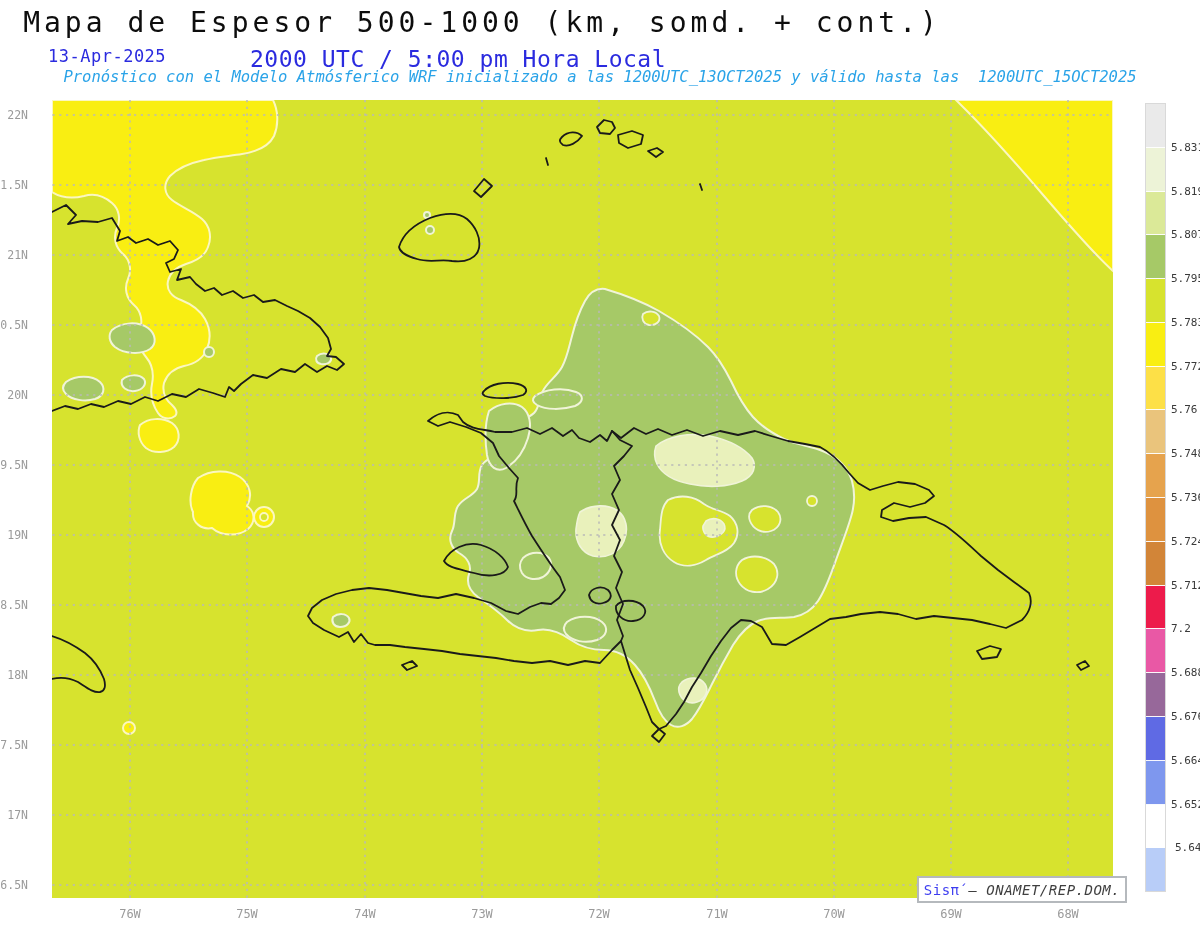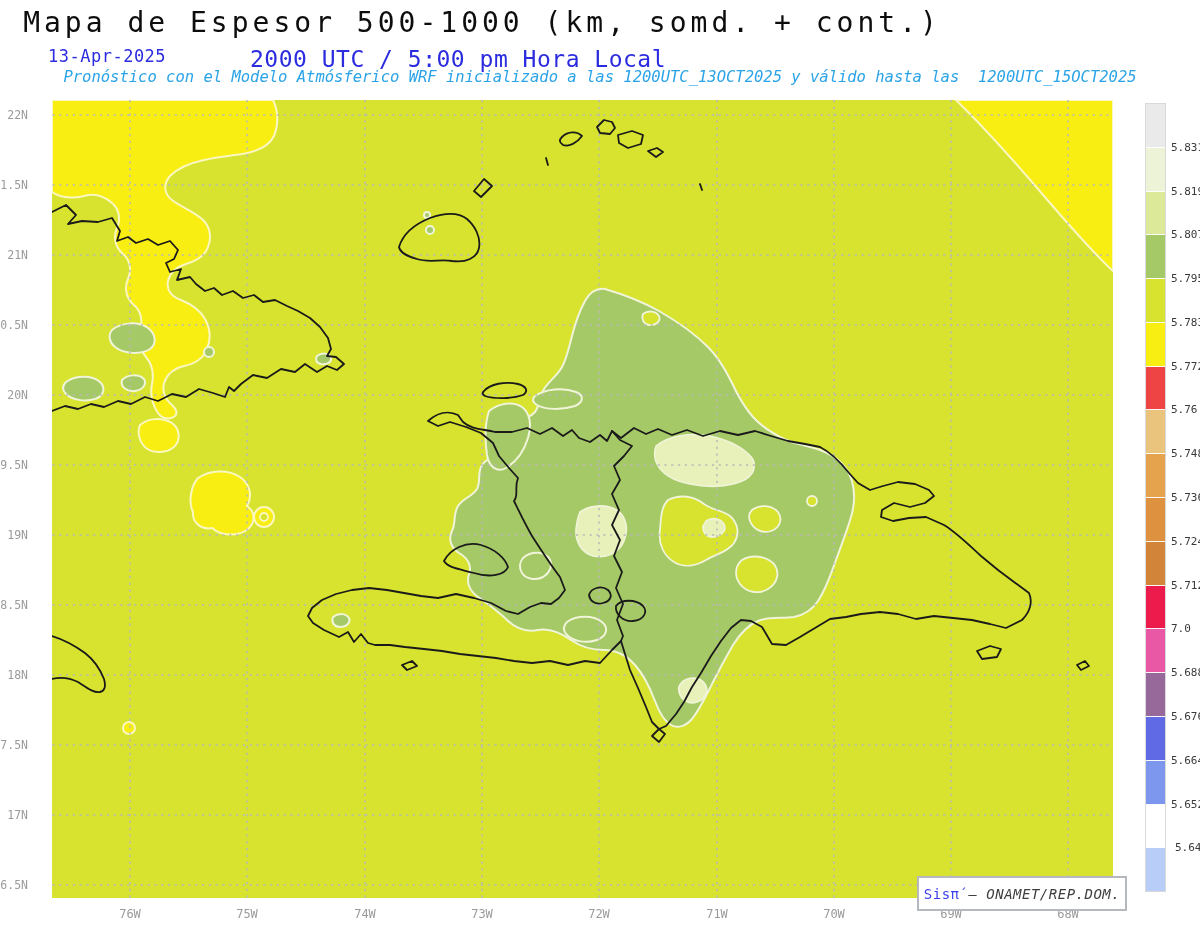--- a/index.html
+++ b/index.html
@@ -32,21 +32,21 @@
   .grid{fill:none;stroke:var(--grid);stroke-width:1.5;stroke-dasharray:2.2 4.6;}
   text.axis{fill:var(--axis-gray);font-family:"DejaVu Sans Mono","Liberation Mono",monospace;}
   text.axis.y{font-size:11.5px;}
   text.axis.x{font-size:12px;}
   .colorbar{position:absolute;left:1145px;top:103px;width:19px;height:787px;
     display:flex;flex-direction:column;border:1px solid #d9d9d9;}
   .cb-seg{flex:1 1 0;position:relative;border-bottom:1px solid rgba(255,255,255,.95);}
   .cb-seg:last-child{border-bottom:none;}
   .cb-label{position:absolute;left:calc(100% + 6px);bottom:0;transform:translateY(50%);
     font-size:11px;color:var(--colorbar-label);white-space:nowrap;}
-  .attribution{position:absolute;left:917px;top:876px;width:210px;height:35px;
+  .attribution{position:absolute;left:917px;top:876px;width:210px;height:27px;
     background:#ffffff;border:2px solid var(--attribution-border);box-sizing:border-box;
     display:flex;align-items:center;justify-content:center;font-size:14px;
     letter-spacing:.5px;white-space:pre;}
   .attribution .brand{color:var(--brand-blue);}
   .attribution .rest{color:var(--attribution-text);font-style:italic;}
 </style>
 </head>
 <body>
 
 <div class="page-title">Mapa de Espesor 500-1000 (km, somd. + cont.)</div>
@@ -194,37 +194,37 @@
     </div>
   <div class="cb-seg" style="background: rgb(166, 201, 103);">
       <span class="cb-label">5.795</span>
     </div>
   <div class="cb-seg" style="background: rgb(215, 227, 46);">
       <span class="cb-label">5.783</span>
     </div>
   <div class="cb-seg" style="background: rgb(249, 238, 18);">
       <span class="cb-label">5.772</span>
     </div>
-  <div class="cb-seg" style="background: #ef4444;">
+  <div class="cb-seg" style="background: #fde047;">
       <span class="cb-label">5.76</span>
     </div>
   <div class="cb-seg" style="background: rgb(234, 196, 124);">
       <span class="cb-label">5.748</span>
     </div>
   <div class="cb-seg" style="background: rgb(230, 163, 77);">
       <span class="cb-label">5.736</span>
     </div>
   <div class="cb-seg" style="background: rgb(222, 146, 63);">
       <span class="cb-label">5.724</span>
     </div>
   <div class="cb-seg" style="background: rgb(210, 133, 56);">
       <span class="cb-label">5.712</span>
     </div>
   <div class="cb-seg" style="background: rgb(237, 27, 75);">
-      <span class="cb-label">7.0</span>
+      <span class="cb-label">7.2</span>
     </div>
   <div class="cb-seg" style="background: rgb(233, 88, 165);">
       <span class="cb-label">5.688</span>
     </div>
   <div class="cb-seg" style="background: rgb(151, 104, 154);">
       <span class="cb-label">5.676</span>
     </div>
   <div class="cb-seg" style="background: rgb(95, 106, 228);">
       <span class="cb-label">5.664</span>
     </div>

